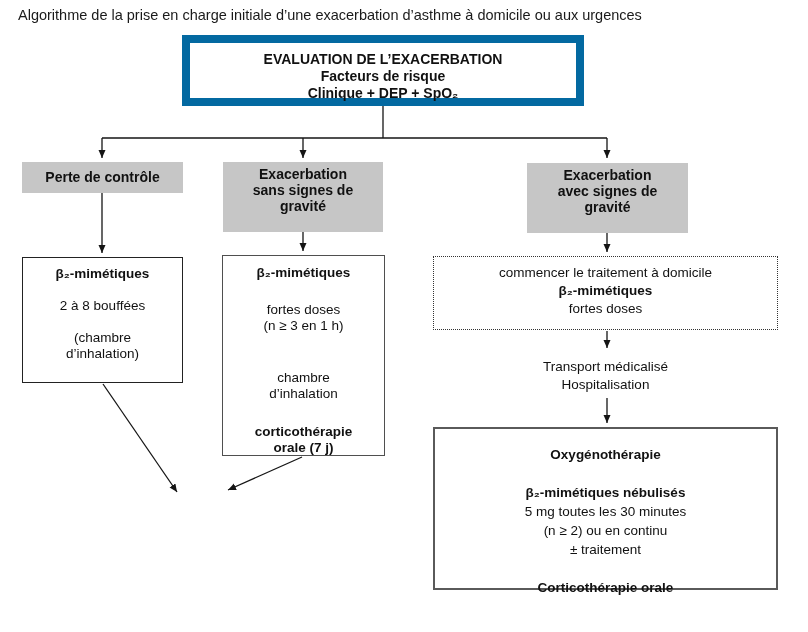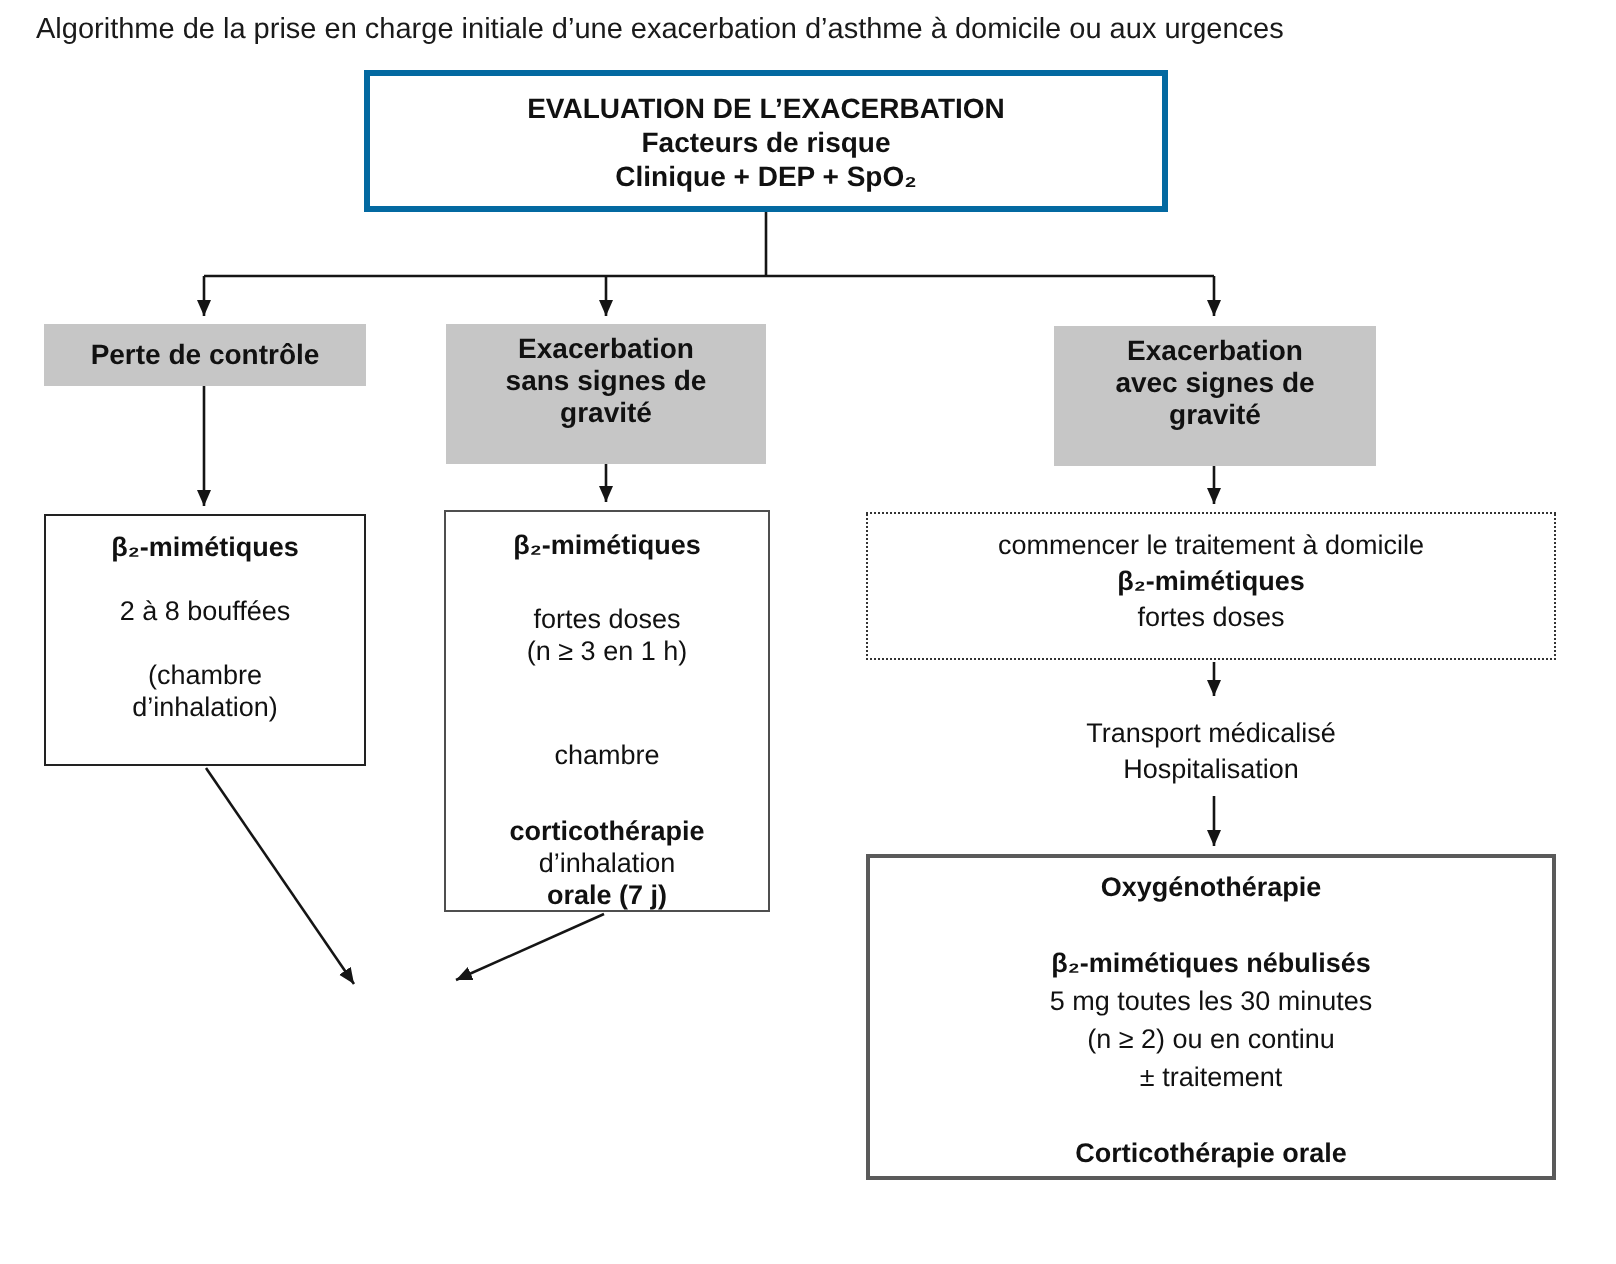--- a/index.html
+++ b/index.html
@@ -7,21 +7,21 @@
     position:relative;width:808px;height:632px;background:#fff;overflow:hidden;
     font-family:"Liberation Sans","DejaVu Sans",sans-serif;color:#111;
   }
   .title{
     position:absolute;left:18px;top:7px;font-size:14.5px;color:#1a1a1a;white-space:nowrap;
   }
   .node{position:absolute;box-sizing:border-box;text-align:center;background:#fff;}
   .node .ln{line-height:16px;font-size:13.5px;}
   .b{font-weight:bold;}
   
-  .eval{left:182px;top:35px;width:402px;height:71px;border:3px solid #0369a1;padding-top:8px;}
+  .eval{left:182px;top:35px;width:402px;height:71px;border:8px solid #0369a1;padding-top:8px;}
   .eval .ln{line-height:17px;font-size:14px;}
   
   .ghead{background:var(--header-fill,#c6c6c6);border:none;}
   .ghead .ln{font-size:14px;line-height:16px;}
   .h-perte{left:22px;top:162px;width:161px;height:31px;}
   .h-perte .ln{line-height:31px;}
   .h-sans{left:223px;top:162px;width:160px;height:70px;padding-top:4px;}
   .h-avec{left:527px;top:163px;width:161px;height:70px;padding-top:4px;}
   
   .b2left{left:22px;top:257px;width:161px;height:126px;border:1px solid #222;padding-top:8px;}
@@ -31,21 +31,21 @@
   .b2mid .mt1{margin-top:21px;}
   .b2mid .mt2{margin-top:36px;}
   .b2mid .mt3{margin-top:22px;}
   
   .domic{left:433px;top:256px;width:345px;height:74px;border:1px dotted #333;padding-top:7px;}
   .domic .ln{line-height:18px;}
   
   .transport{left:433px;top:358px;width:345px;background:transparent;}
   .transport .ln{line-height:18px;}
   
-  .hopital{left:433px;top:427px;width:345px;height:163px;border:2px solid #5a5a5a;padding-top:5px;}
+  .hopital{left:433px;top:427px;width:345px;height:163px;border:2px solid #5a5a5a;padding-top:16px;}
   .hopital .ln{line-height:19px;}
   .hopital .mt{margin-top:19px;}
   
   .reeval{left:122px;top:500px;width:161px;height:46px;border:1px solid #333;padding-top:6px;}
   .reeval .ln{line-height:17px;}
   
   .connectors{position:absolute;left:0;top:0;width:808px;height:632px;}
   .connectors line{stroke:var(--line-color,#151515);stroke-width:1.3;}
   .connectors .ah-fill{fill:var(--line-color,#151515);}
 </style>
@@ -108,22 +108,22 @@
     <div class="ln mt">2 à 8 bouffées</div>
     <div class="ln mt">(chambre</div>
     <div class="ln">d’inhalation)</div>
   </div>
 
   <div class="node b2mid">
     <div class="ln b">β₂-mimétiques</div>
     <div class="ln mt1">fortes doses</div>
     <div class="ln">(n ≥ 3 en 1 h)</div>
     <div class="ln mt2">chambre</div>
+    <div class="ln">d’inhalation</div>
     <div class="ln b mt3">corticothérapie</div>
-    <div class="ln">d’inhalation</div>
     <div class="ln b">orale (7 j)</div>
   </div>
 
   <div class="node domic">
     <div class="ln">commencer le traitement à domicile</div>
     <div class="ln b">β₂-mimétiques</div>
     <div class="ln">fortes doses</div>
   </div>
 
   <div class="node transport">

